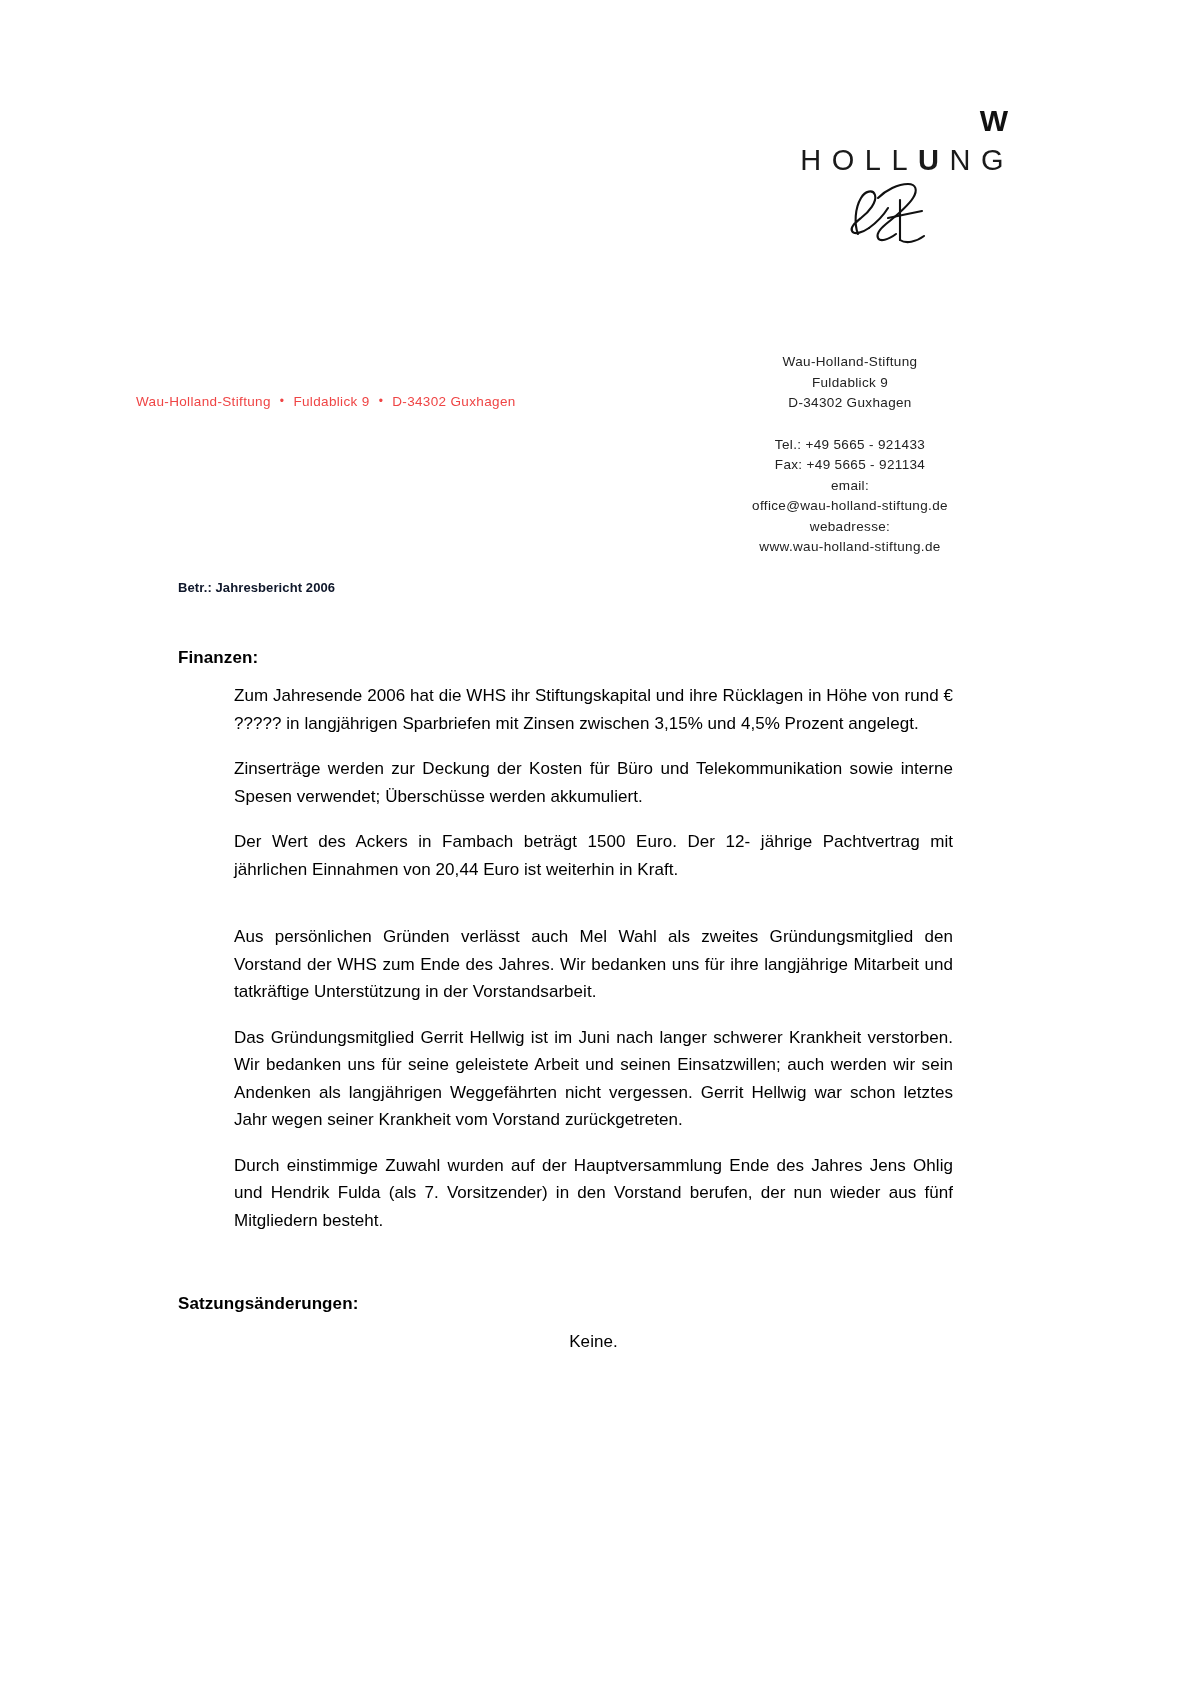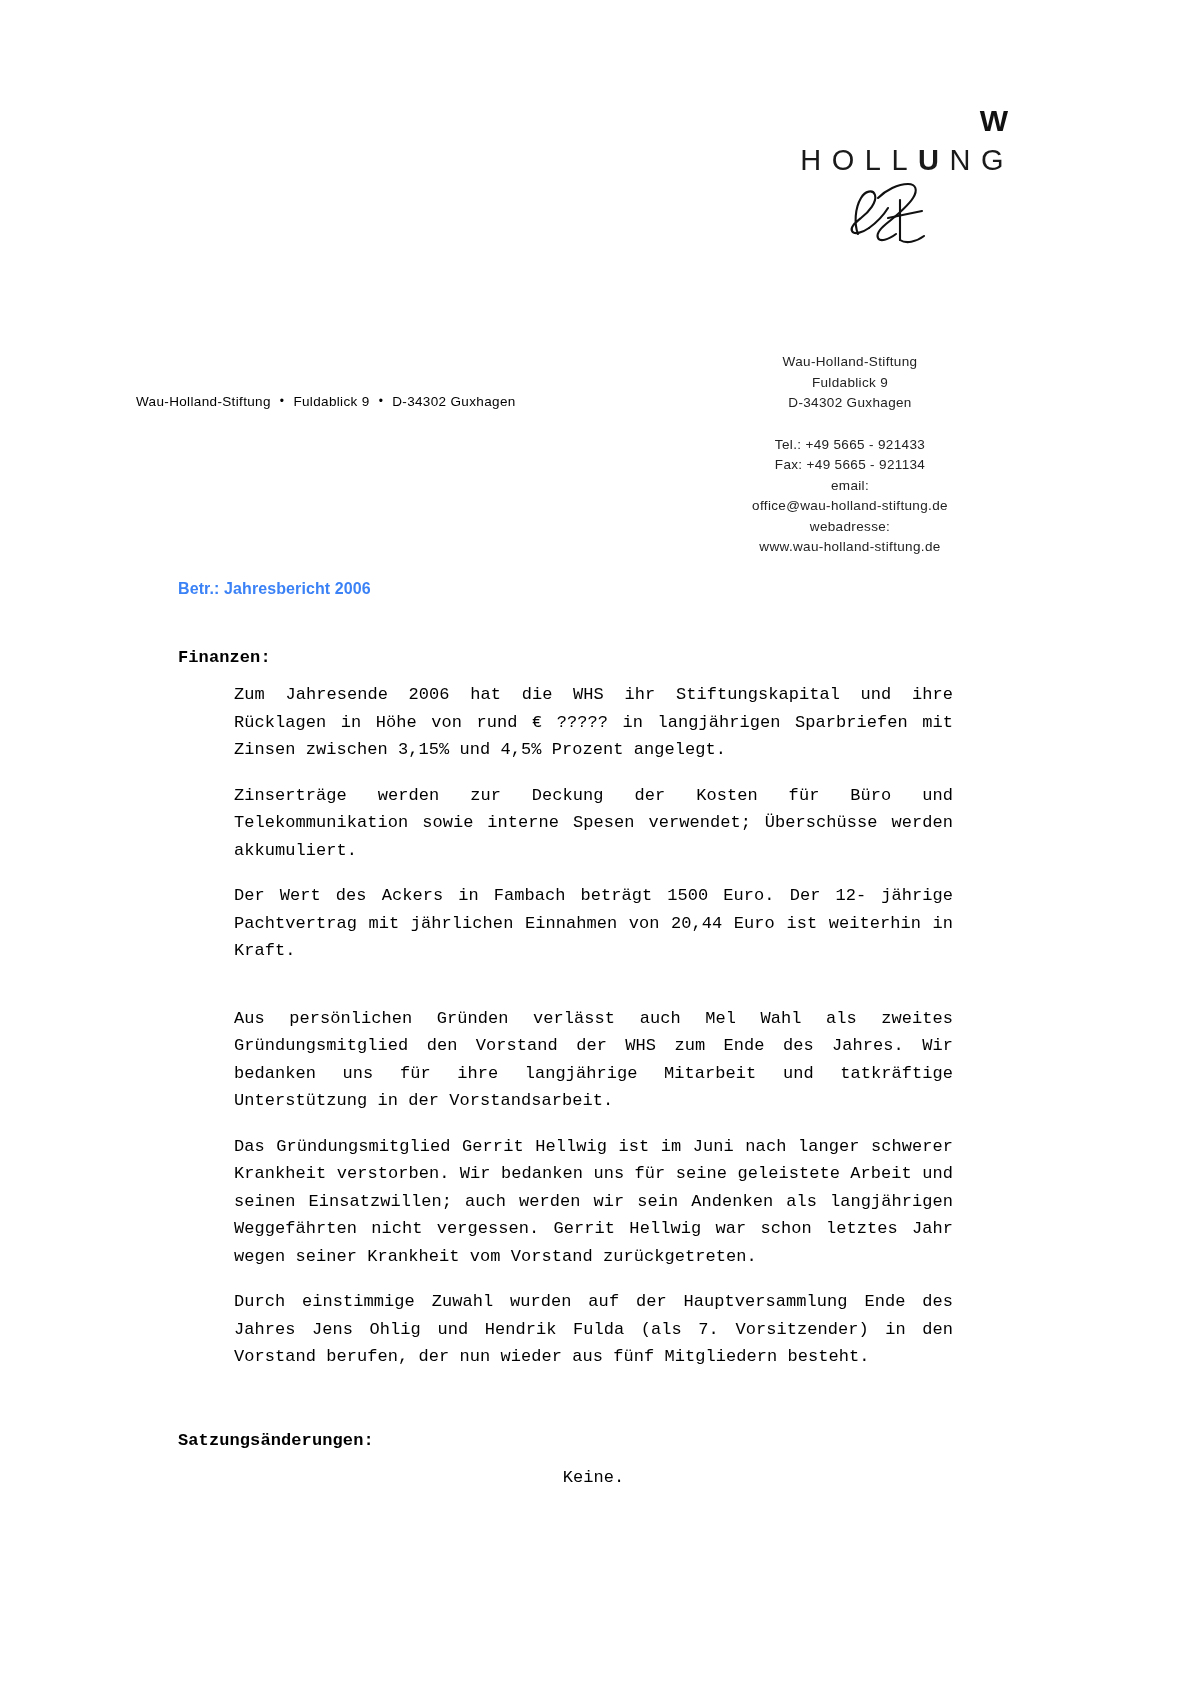--- a/index.html
+++ b/index.html
@@ -60,21 +60,21 @@
     top: -6px;
   }
 
   
   .sender-line {
     position: absolute;
     left: 136px;
     top: 394px;
     font-size: 13.5px;
     letter-spacing: 0.35px;
-    color: #000000;
+    color: #ef4444;
     white-space: nowrap;
     text-align: right;
   }
   .sender-line .dot {
     padding: 0 9px;
     font-size: 12px;
     position: relative;
     top: -1px;
   }
 
@@ -95,31 +95,30 @@
   }
   .address-block .row {
     white-space: nowrap;
   }
 
   
   .subject {
     position: absolute;
     left: 178px;
     top: 580px;
-    font-size: 16px;
+    font-size: 13px;
     font-weight: bold;
     letter-spacing: 0.1px;
-    color: #3b82f6;
+    color: #0f172a;
   }
   .content {
     position: absolute;
     left: 178px;
     top: 648px;
     width: 775px;
-    font-family: Liberation Mono, monospace;
   }
   .section {
     margin-bottom: 14px;
   }
   .section-title {
     font-size: 17px;
     font-weight: bold;
     margin-top: 20px;
     margin-bottom: 14px;
     letter-spacing: 0.1px;

